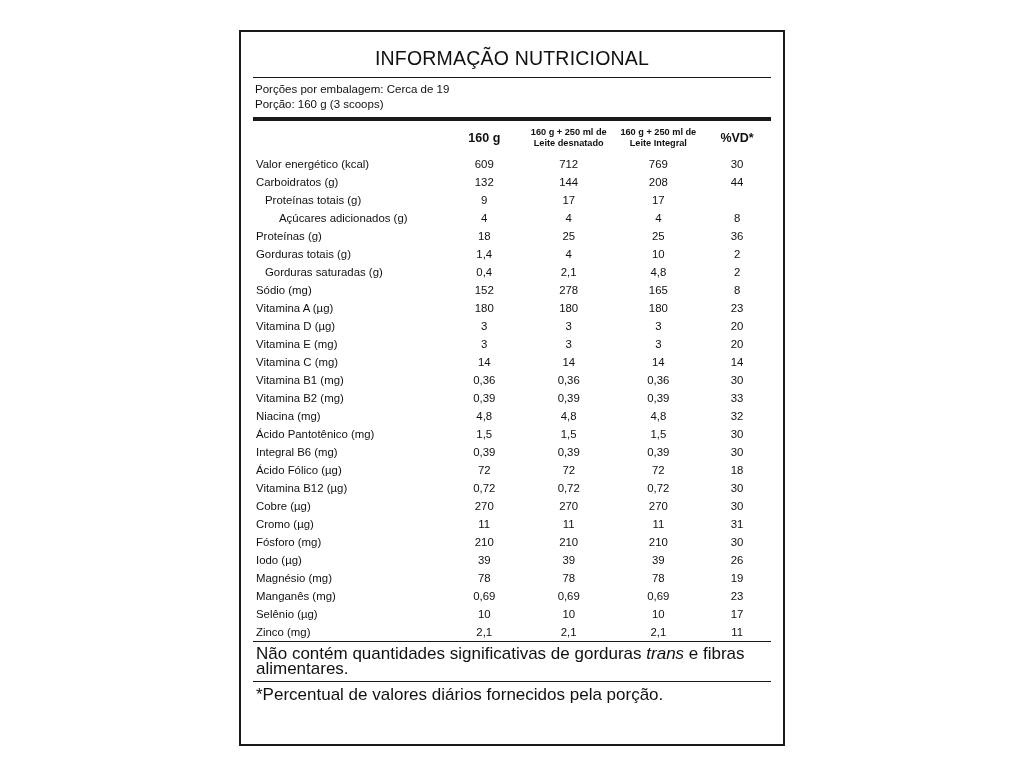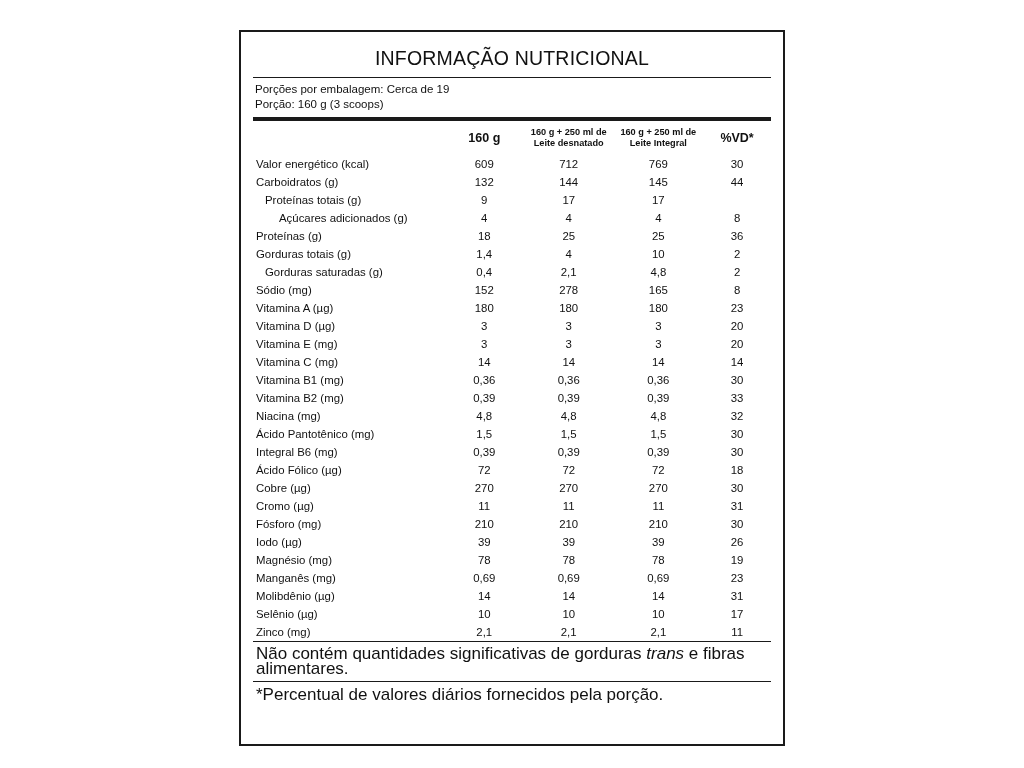--- a/index.html
+++ b/index.html
@@ -166,21 +166,21 @@
             <td class="name">Valor energético (kcal)</td>
             <td>609</td>
             <td>712</td>
             <td>769</td>
             <td>30</td>
           </tr>
           <tr>
             <td class="name">Carboidratos (g)</td>
             <td>132</td>
             <td>144</td>
-            <td>145</td>
+            <td>208</td>
             <td>44</td>
           </tr>
           <tr>
             <td class="name ind1">Proteínas totais (g)</td>
             <td>9</td>
             <td>17</td>
             <td>17</td>
             <td></td>
           </tr>
           <tr>
@@ -282,20 +282,27 @@
             <td>30</td>
           </tr>
           <tr>
             <td class="name">Ácido Fólico (µg)</td>
             <td>72</td>
             <td>72</td>
             <td>72</td>
             <td>18</td>
           </tr>
           <tr>
+            <td class="name">Vitamina B12 (µg)</td>
+            <td>0,72</td>
+            <td>0,72</td>
+            <td>0,72</td>
+            <td>30</td>
+          </tr>
+          <tr>
             <td class="name">Cobre (µg)</td>
             <td>270</td>
             <td>270</td>
             <td>270</td>
             <td>30</td>
           </tr>
           <tr>
             <td class="name">Cromo (µg)</td>
             <td>11</td>
             <td>11</td>
@@ -324,27 +331,20 @@
             <td>19</td>
           </tr>
           <tr>
             <td class="name">Manganês (mg)</td>
             <td>0,69</td>
             <td>0,69</td>
             <td>0,69</td>
             <td>23</td>
           </tr>
           <tr>
-            <td class="name">Molibdênio (µg)</td>
-            <td>14</td>
-            <td>14</td>
-            <td>14</td>
-            <td>31</td>
-          </tr>
-          <tr>
             <td class="name">Selênio (µg)</td>
             <td>10</td>
             <td>10</td>
             <td>10</td>
             <td>17</td>
           </tr>
           <tr>
             <td class="name">Zinco (mg)</td>
             <td>2,1</td>
             <td>2,1</td>

